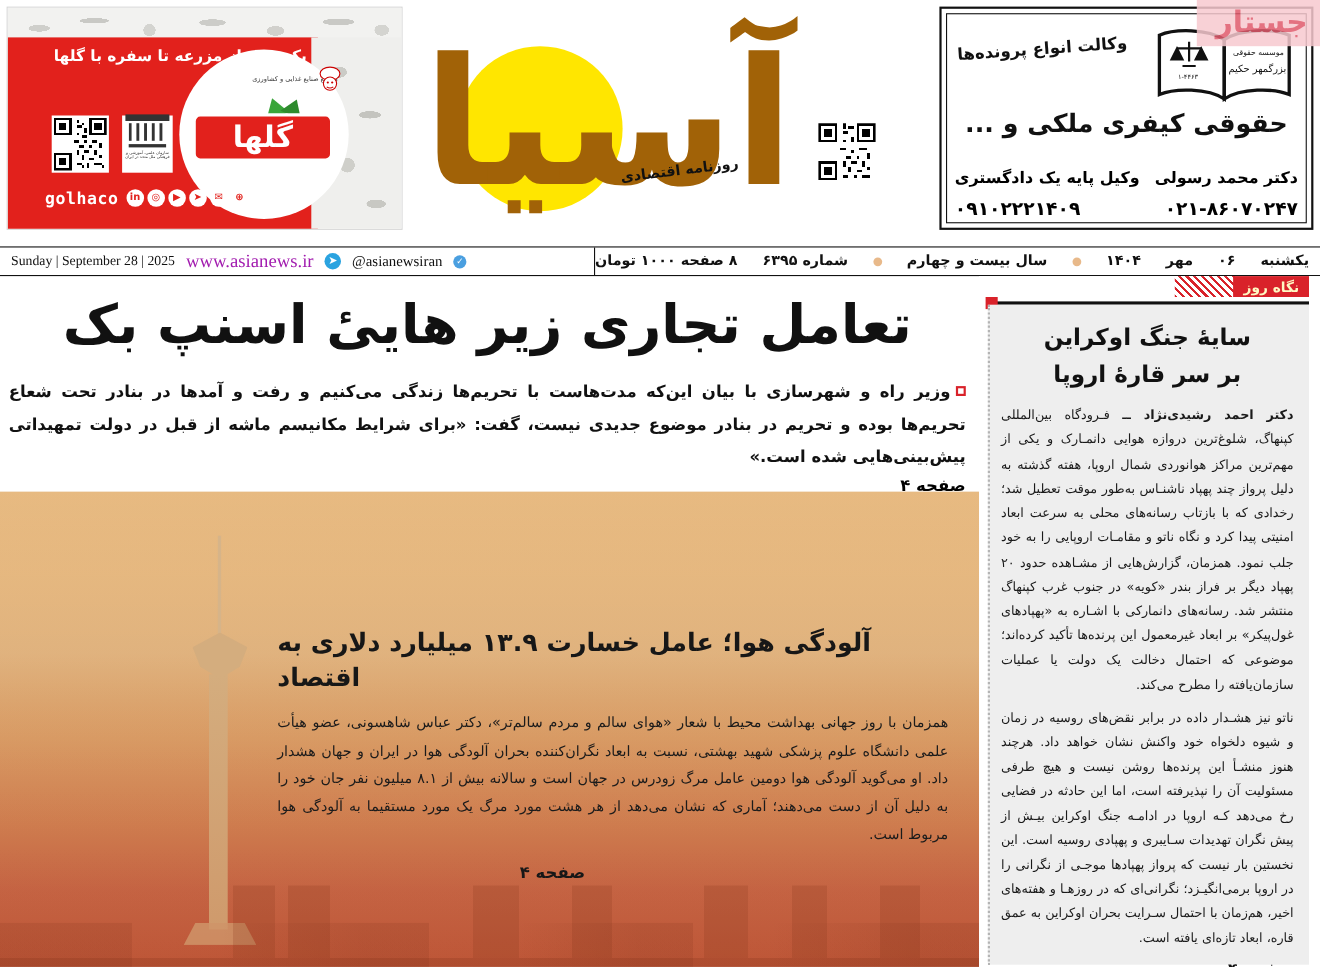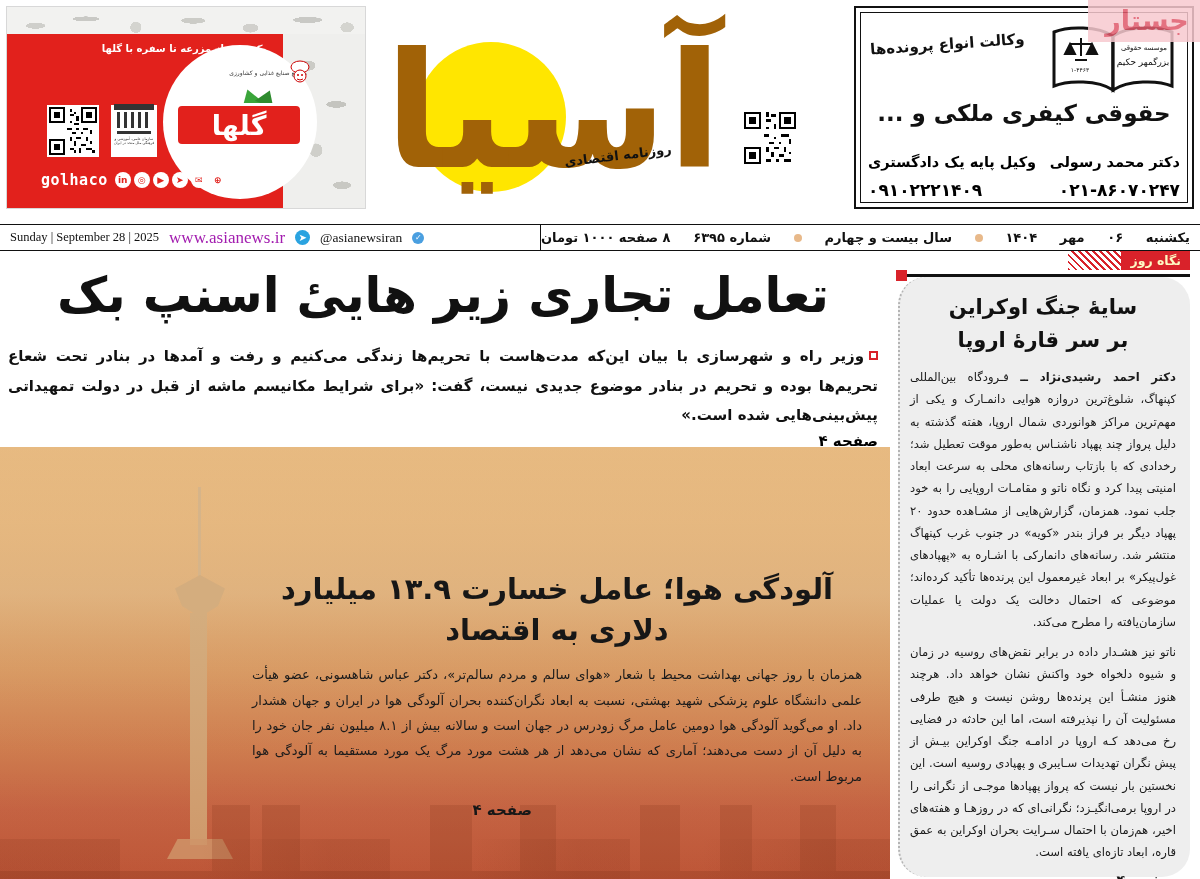--- a/index.html
+++ b/index.html
@@ -73,21 +73,21 @@
   .ad-golha .sub-ar{
     position:absolute; right:58px; top:62px; font-size:6px; color:#3b3b3b;
     white-space:nowrap;
   }
   .ad-golha .chef{
     position:absolute; right:52px; top:52px; width:26px; height:30px;
   }
   .ad-golha .reg{ position:absolute; right:54px; top:136px; font-size:9px; color:#fff; }
   .ad-golha .slogan{
     position:absolute; right:86px; top:36px; width:190px;
-    color:#ffffff; font-size:10px; font-weight:bold; text-align:center;
+    color:#ffffff; font-size:14px; font-weight:bold; text-align:right;
     direction:rtl; white-space:nowrap;
   }
   .ad-golha .qr{
     position:absolute; left:40px; top:98px; width:52px; height:52px;
     background:#ffffff; padding:2px;
   }
   .ad-golha .emblem{
     position:absolute; left:104px; top:98px; width:46px; height:52px;
     background:#ffffff; color:#222; text-align:center;
   }
@@ -227,21 +227,20 @@
   }
   .sb-rule{
     position:relative; height:3px; background:#111; margin:3px 0 0 0;
   }
   .sb-rule .sq{
     position:absolute; left:-2px; top:-4px; width:11px; height:11px; background:#d9222a;
   }
   .sb-body{
     position:relative; background:#eeeeee; height:600px; padding:14px 14px 6px 10px;
     border-left:2px dotted #b4b4b4;
-    border-radius:28px;
   }
   .sb-head{
     font-size:21px; font-weight:bold; color:#111; text-align:center; direction:rtl;
     line-height:1.55; margin-bottom:10px;
   }
   .sb-text{
     font-size:11.6px; color:#1a1a1a; direction:rtl; text-align:justify;
     line-height:1.92; margin-bottom:8px;
   }
   .sb-text .byline{ font-weight:bold; }
@@ -317,21 +316,21 @@
         #7d2f18 0 120px, transparent 120px 200px,
         #7d2f18 330px 390px, transparent 390px 470px,
         #7d2f18 580px 630px, transparent 630px 700px,
         #7d2f18 840px 890px);
   }
 
   .cap-box{
     position:absolute; right:28px; top:122px; width:610px; direction:rtl;
   }
   .cap-title{
-    font-size:29px; font-weight:bold; color:#171717; text-align:center;
+    font-size:23px; font-weight:bold; color:#171717; text-align:left;
     line-height:1.4; margin-bottom:12px;
   }
   .cap-text{
     font-size:13px; color:#1b1b1b; text-align:justify; line-height:1.95;margin-top:12px;
   }
   .cap-page{
     font-size:15px; font-weight:bold; color:#171717; margin-top:12px;
     text-align:right; padding-right:330px;
   }
 </style>

